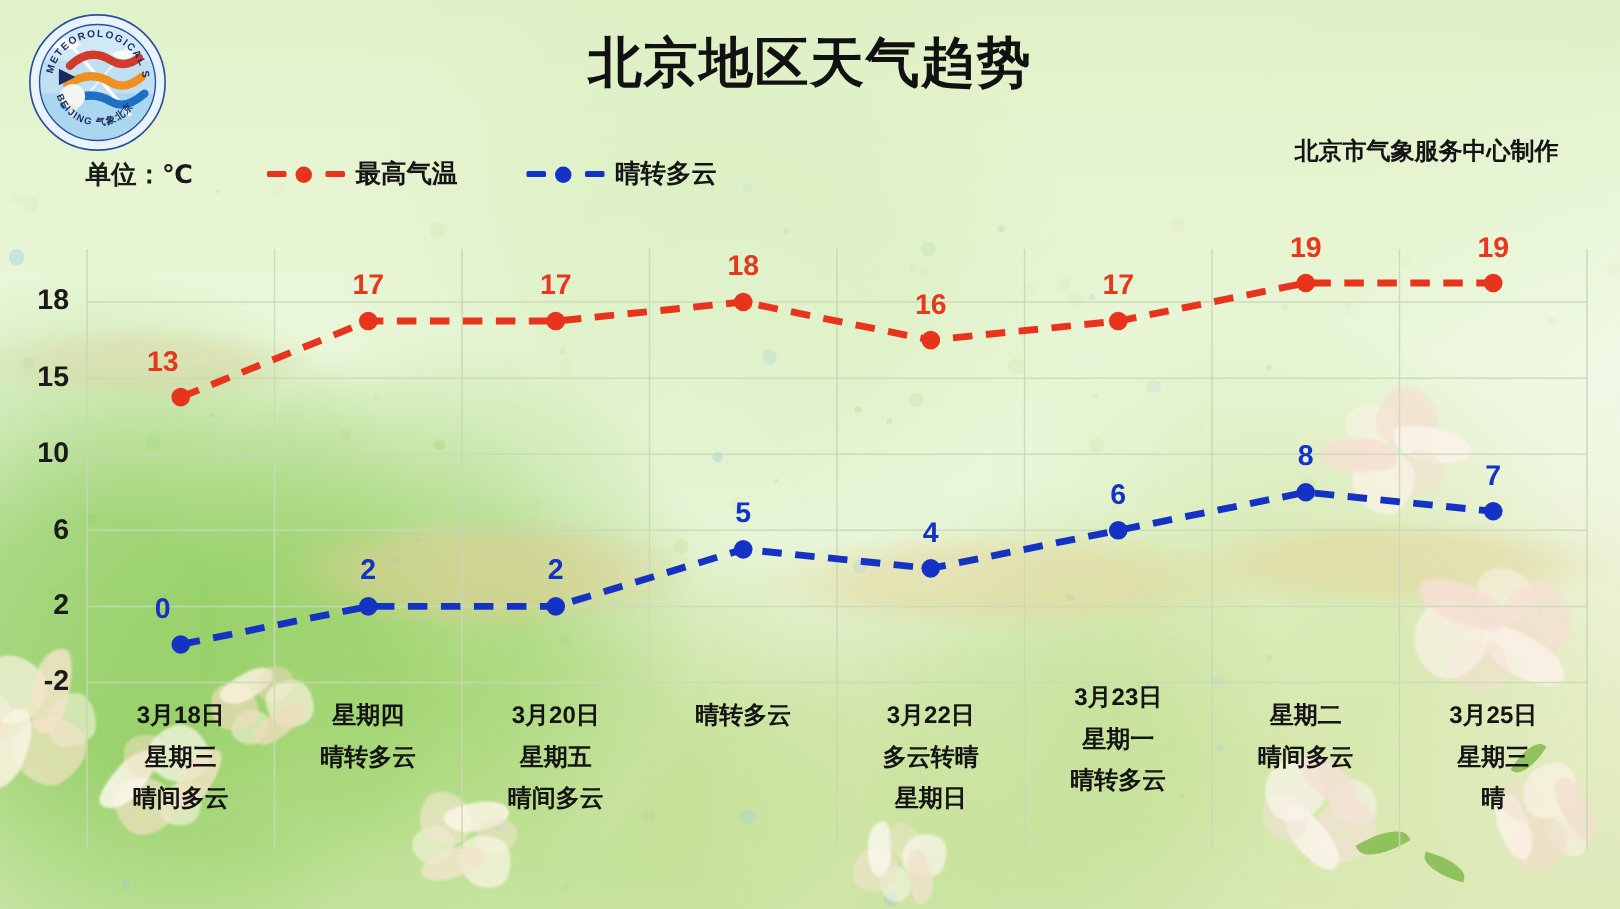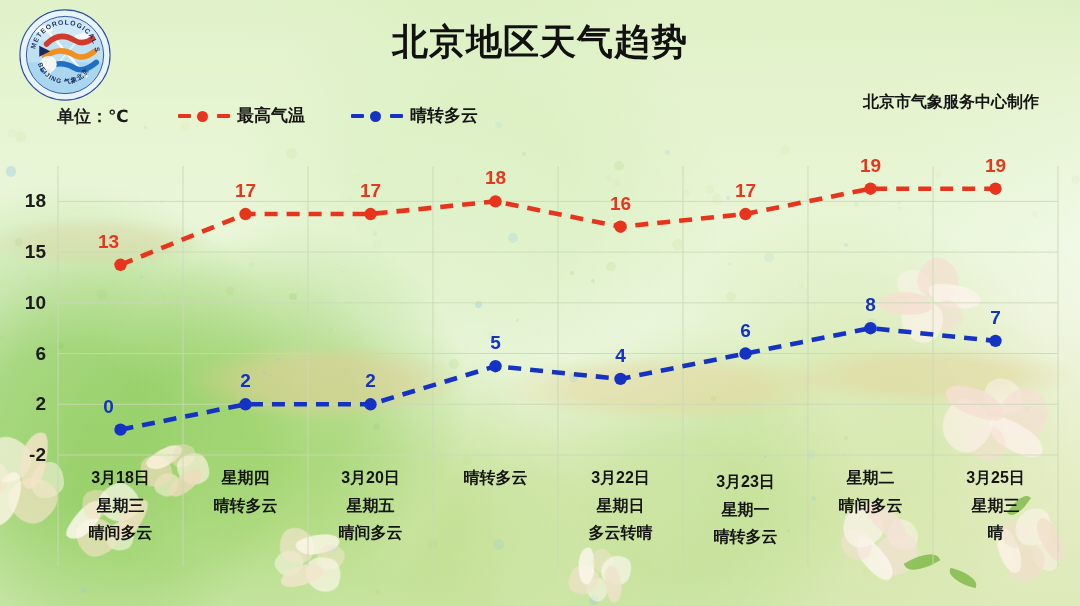--- a/index.html
+++ b/index.html
@@ -421,24 +421,24 @@
     <div class="xcol" style="left: 370.5px; top: 464px; width: 125px;">
       <div>3月20日</div>
       <div>星期五</div>
       <div>晴间多云</div>
     </div>
     <div class="xcol" style="left: 495.5px; top: 464px; width: 125px;">
       <div>晴转多云</div>
     </div>
     <div class="xcol" style="left: 620.5px; top: 464px; width: 125px;">
       <div>3月22日</div>
+      <div>多云转晴</div>
       <div>星期日</div>
-      <div>多云转晴</div>
-    </div>
-    <div class="xcol" style="left: 745.5px; top: 468px; width: 125px;">
+    </div>
+    <div class="xcol" style="left: 745.5px; top: 452px; width: 125px;">
       <div>3月23日</div>
       <div>星期一</div>
       <div>晴转多云</div>
     </div>
     <div class="xcol" style="left: 870.5px; top: 464px; width: 125px;">
       <div>星期二</div>
       <div>晴间多云</div>
     </div>
     <div class="xcol" style="left: 995.5px; top: 464px; width: 125px;">
       <div>3月25日</div>

